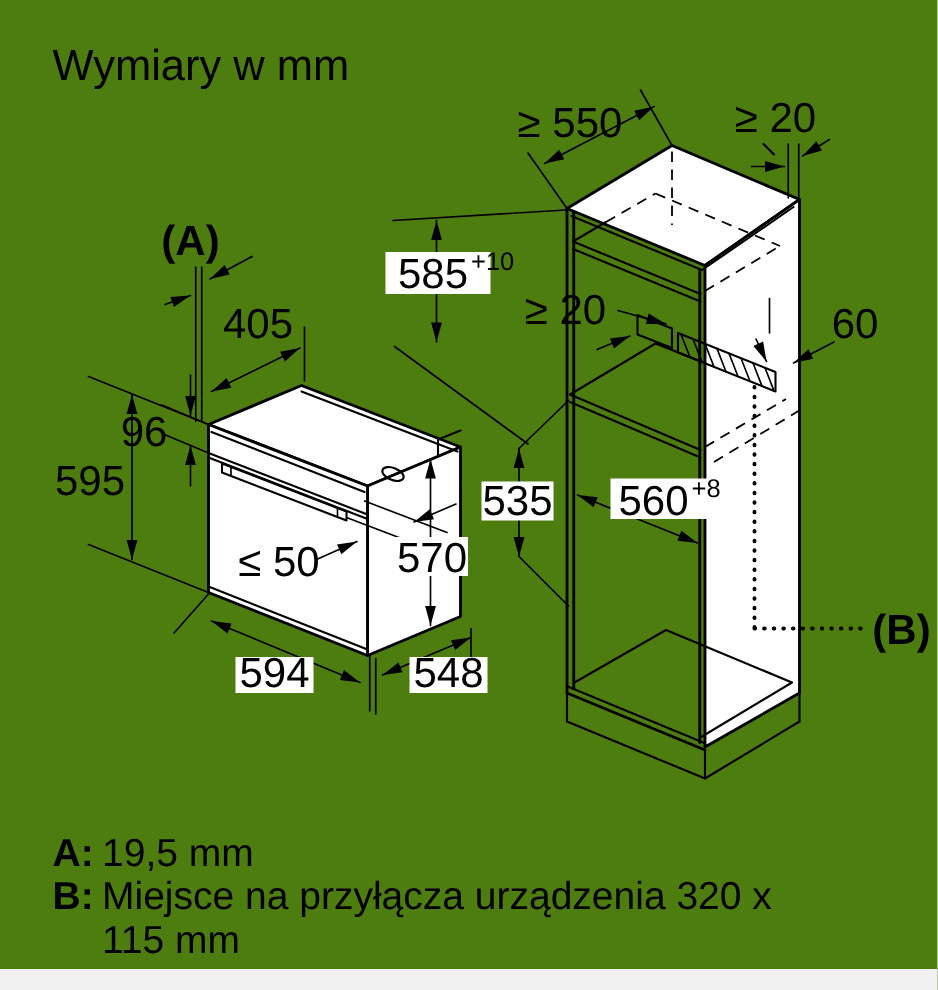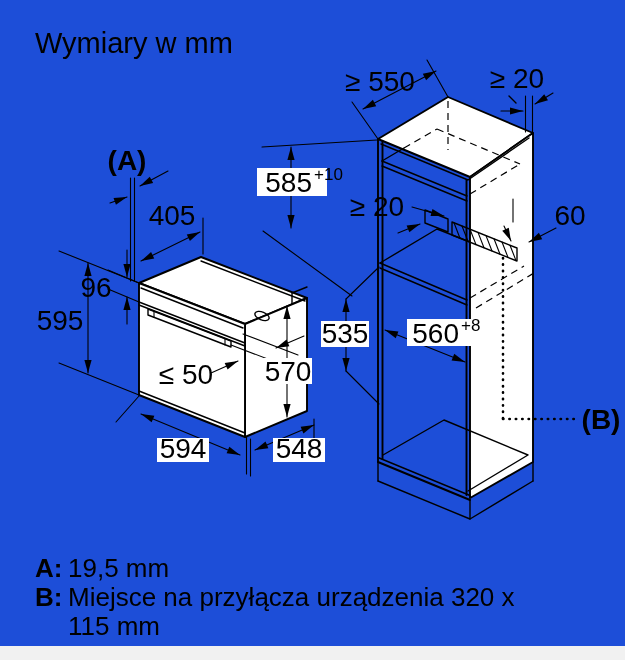--- a/index.html
+++ b/index.html
@@ -1,16 +1,16 @@
 <!DOCTYPE html>
 <html><head>
 <meta charset="utf-8">
 <style>
   html,body{margin:0;padding:0;background:#ffffff;}
-  .page{position:relative;width:625px;height:660px;background:#1d4ed8;overflow:hidden;
+  .page{position:relative;width:625px;height:660px;background:#4d7c0f;overflow:hidden;
         font-family:"Liberation Sans", sans-serif;}
   svg{display:block;}
   
   .ln   {stroke:#000;stroke-width:1.9;fill:none;stroke-linecap:round;stroke-linejoin:round;}
   .ln2  {stroke:#000;stroke-width:1.4;fill:none;stroke-linecap:round;stroke-linejoin:round;}
   .thin {stroke:#000;stroke-width:1.1;fill:none;stroke-linecap:round;}
   .dash {stroke:#000;stroke-width:1.2;fill:none;stroke-dasharray:7 5;}
   .dots {stroke:#000;stroke-width:2.6;fill:none;stroke-dasharray:0.4 6;stroke-linecap:round;}
   .face {fill:#ffffff;stroke:#000;stroke-width:1.9;stroke-linejoin:round;}
   .lblbg{fill:#ffffff;}

